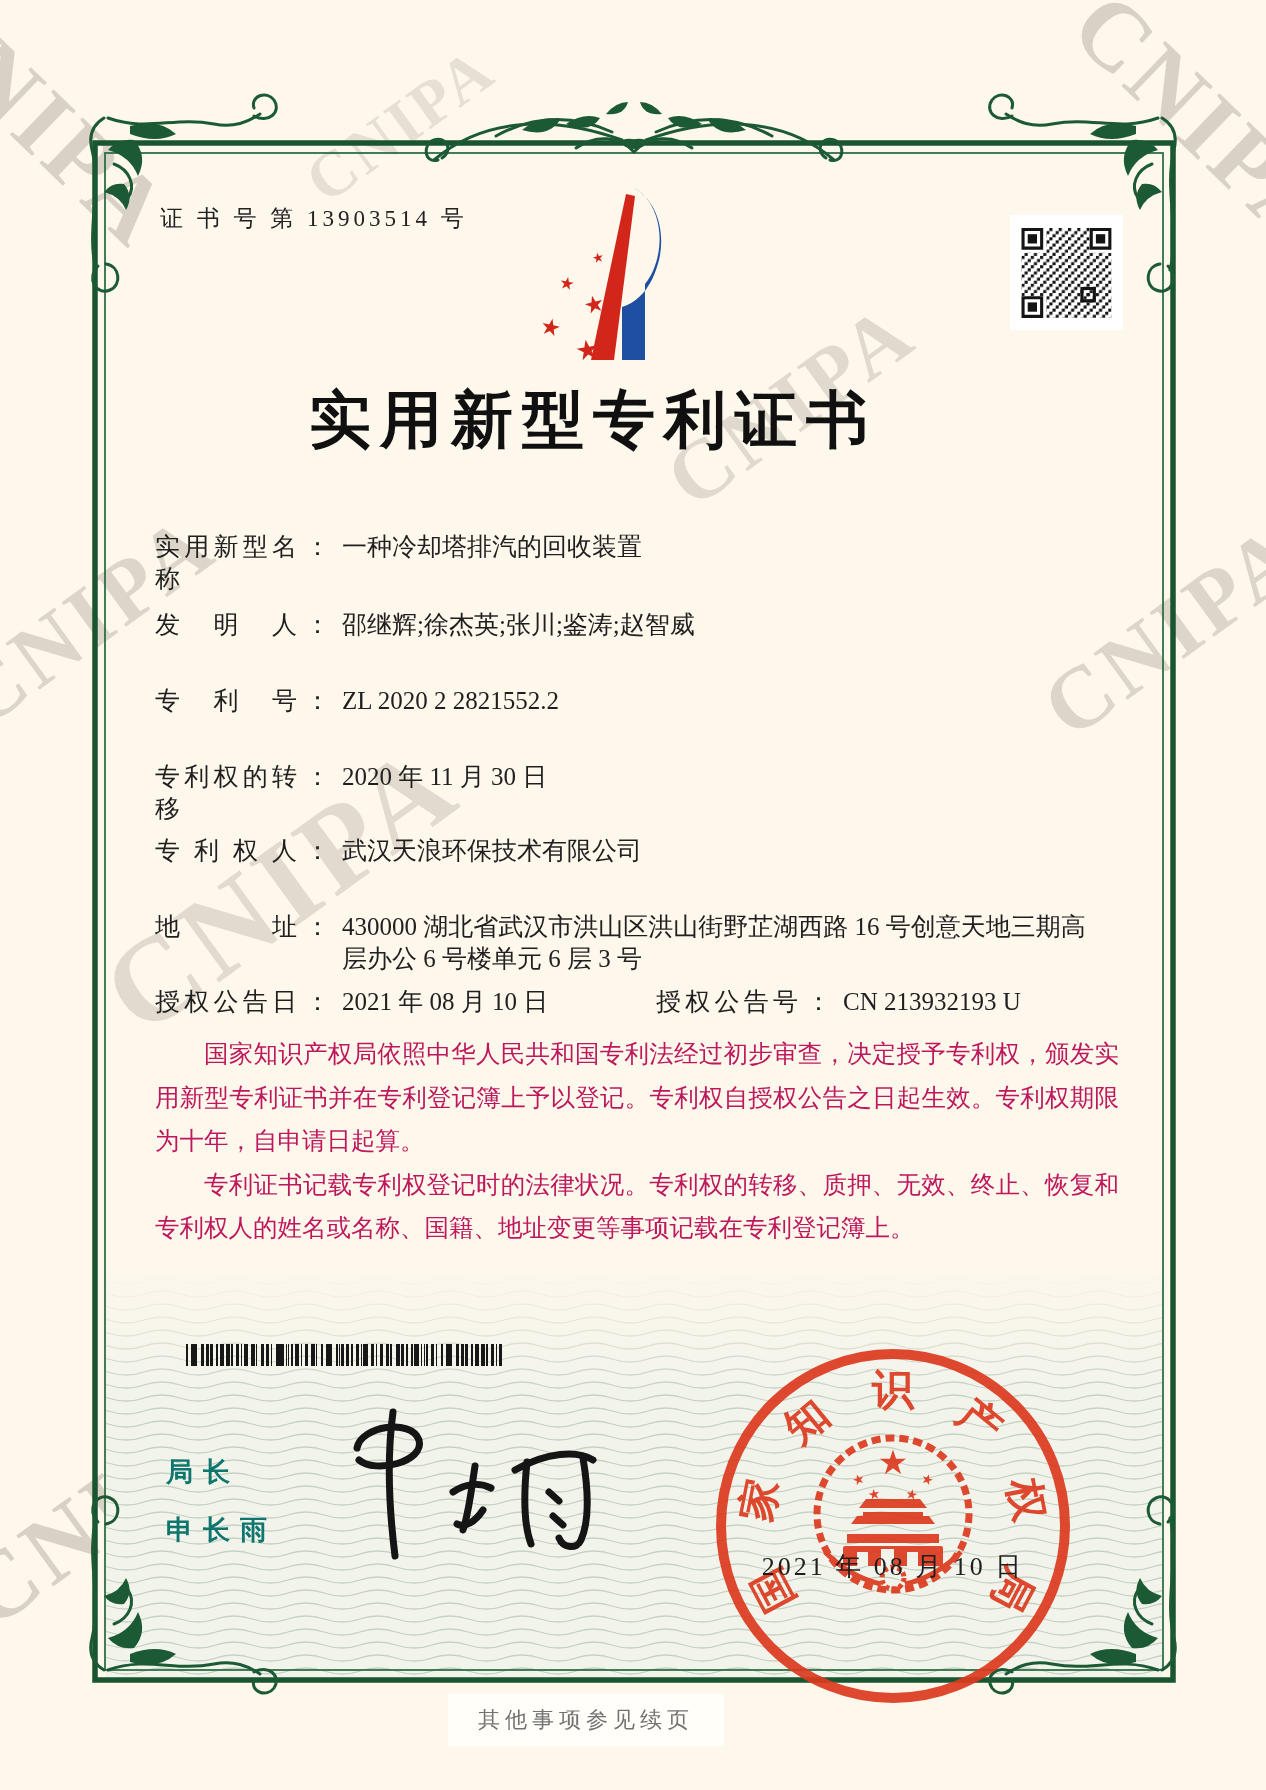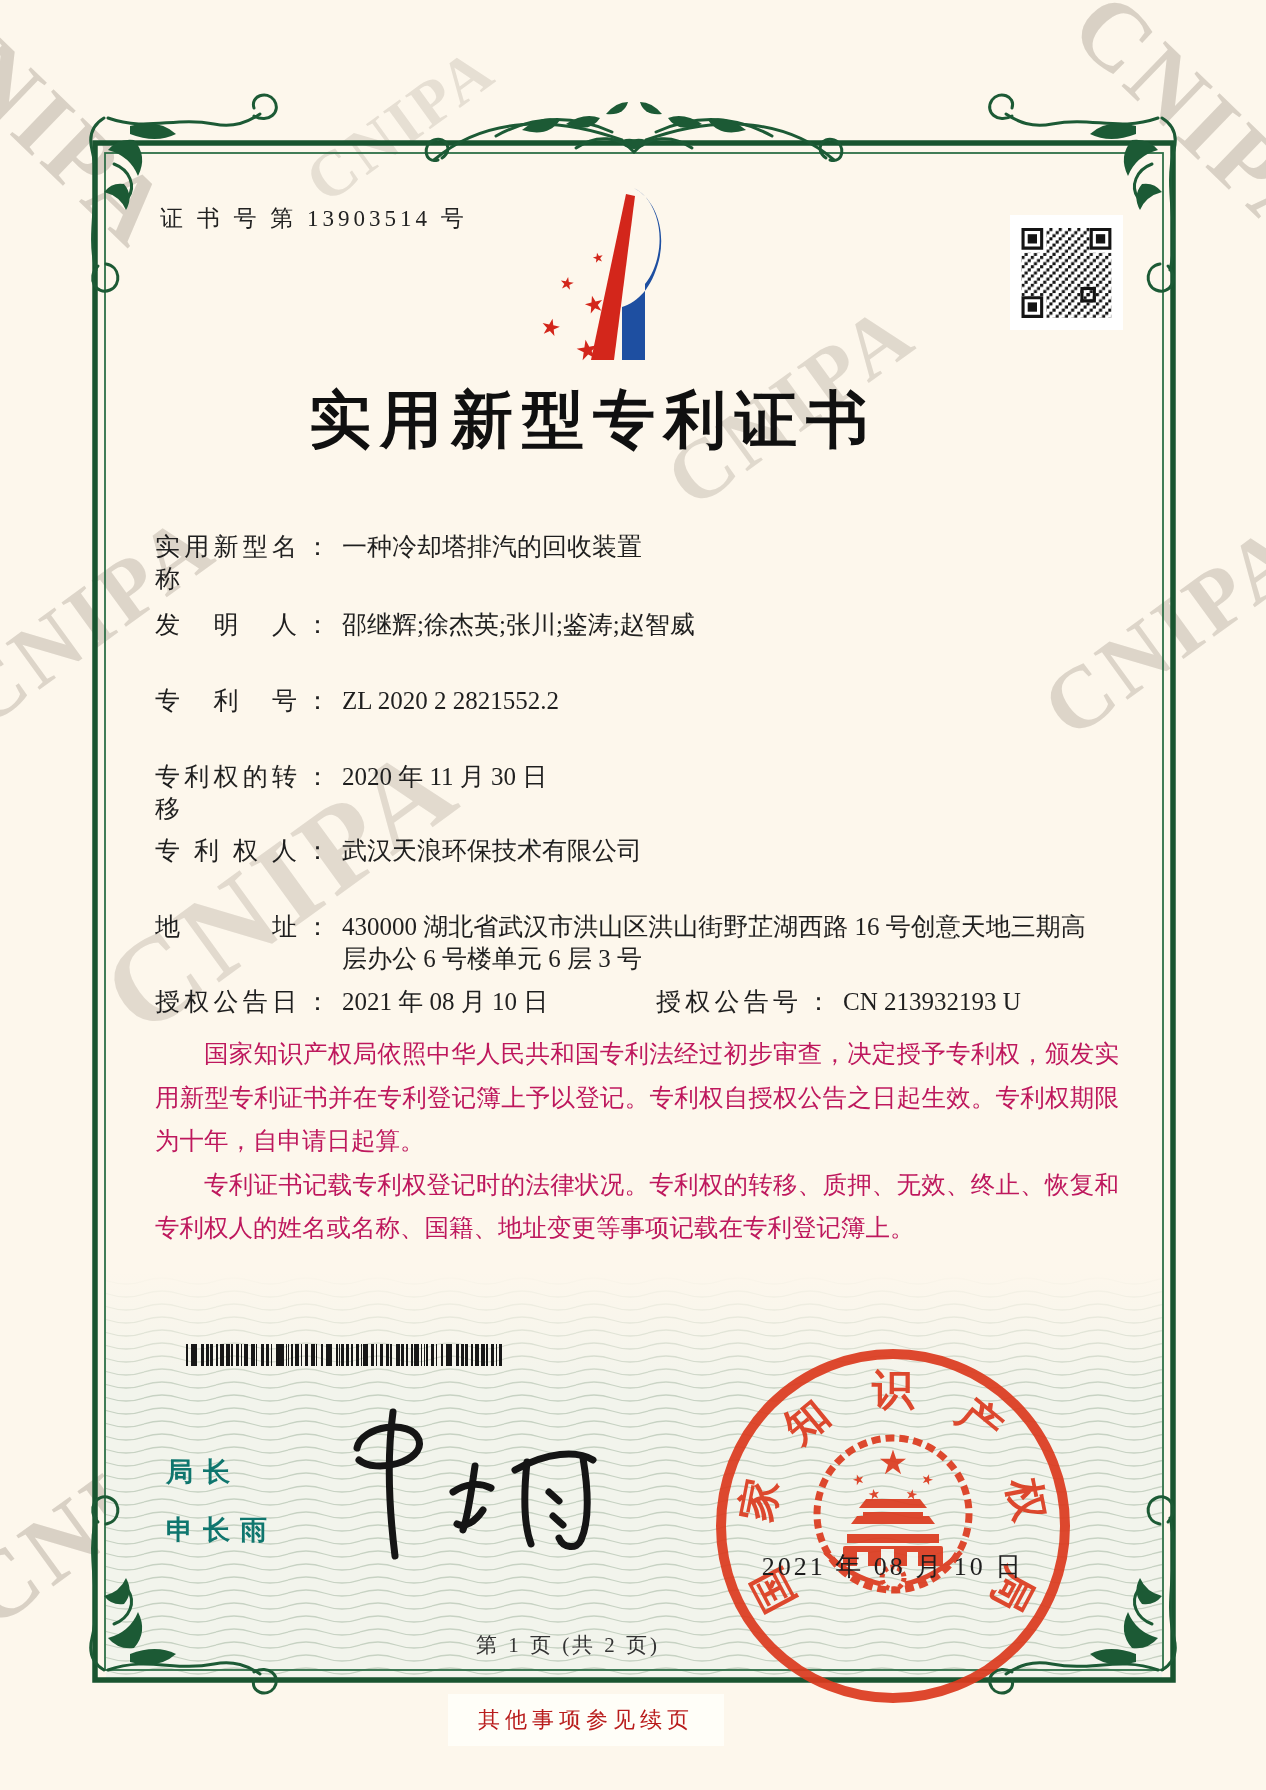--- a/index.html
+++ b/index.html
@@ -53,21 +53,21 @@
   .seal-date{
     position:absolute;left:703px;top:1549px;width:380px;text-align:center;
     font-size:26px;letter-spacing:3px;color:#1e1e1e;z-index:5;
   }
   .page-info{
     position:absolute;left:26px;top:1631px;width:1084px;text-align:center;
     font-size:21px;letter-spacing:3px;color:#333;
   }
   .note-box{
     position:absolute;left:448px;top:1694px;background:#fffef8;padding:11px 30px;
-    font-size:22px;letter-spacing:5px;color:#b91c1c;z-index:4;text-align:right;
+    font-size:22px;letter-spacing:5px;color:#737373;z-index:4;text-align:right;
   }
 </style>
 </head>
 <body>
 
 <div class="page">
 
   <div class="wm" style="left:-38px;top:-34px;font-size:96px;transform:rotate(44deg);opacity:.5;">CNIPA</div>
   <div class="wm" style="left:292px;top:158px;font-size:64px;transform:rotate(-36deg);opacity:.32;">CNIPA</div>
   <div class="wm" style="left:1128px;top:-30px;font-size:96px;transform:rotate(44deg);opacity:.5;">CNIPA</div>
@@ -264,17 +264,16 @@
           <rect x="178" y="213" width="13" height="17" fill="#f2f4ec"></rect>
           <rect x="204" y="216" width="11" height="14" fill="#f2f4ec"></rect>
           <circle cx="190" cy="242" r="11" fill="none" stroke="#dc3a1e" stroke-width="5" stroke-dasharray="4 3"></circle>
           <path d="M122 216 C 140 234, 160 244, 178 248" fill="none" stroke="#dc3a1e" stroke-width="5"></path>
           <path d="M258 216 C 240 234, 220 244, 202 248" fill="none" stroke="#dc3a1e" stroke-width="5"></path>
         </g>
       </g>
     </svg>
     <div class="seal-date">2021 年 08 月 10 日</div>
 
-    <div class="page-info">第 1 页 (共 2 页)</div>
     <div class="note-box">其他事项参见续页</div>
 
   </div>
 </div>
 
 </body></html>

